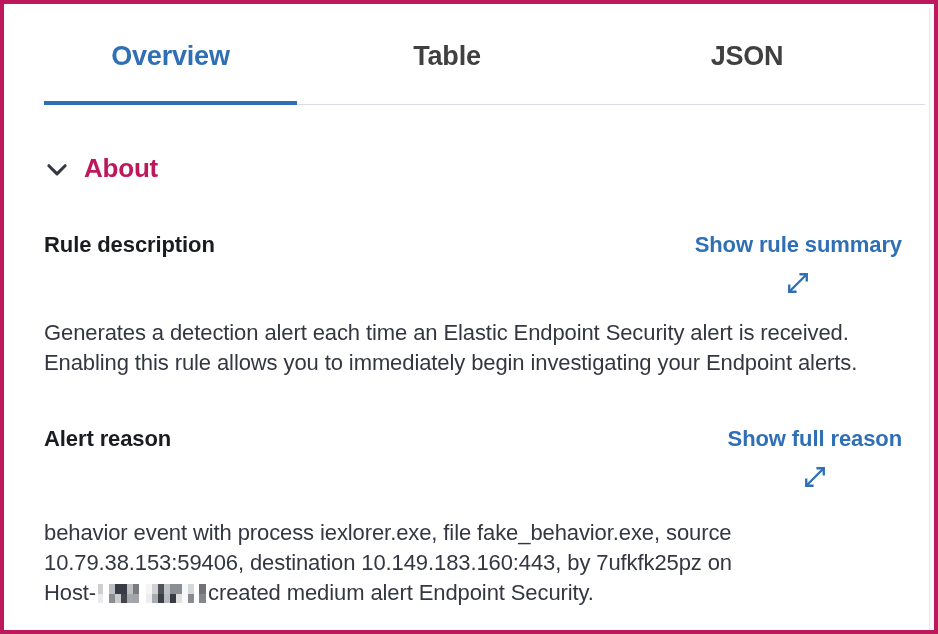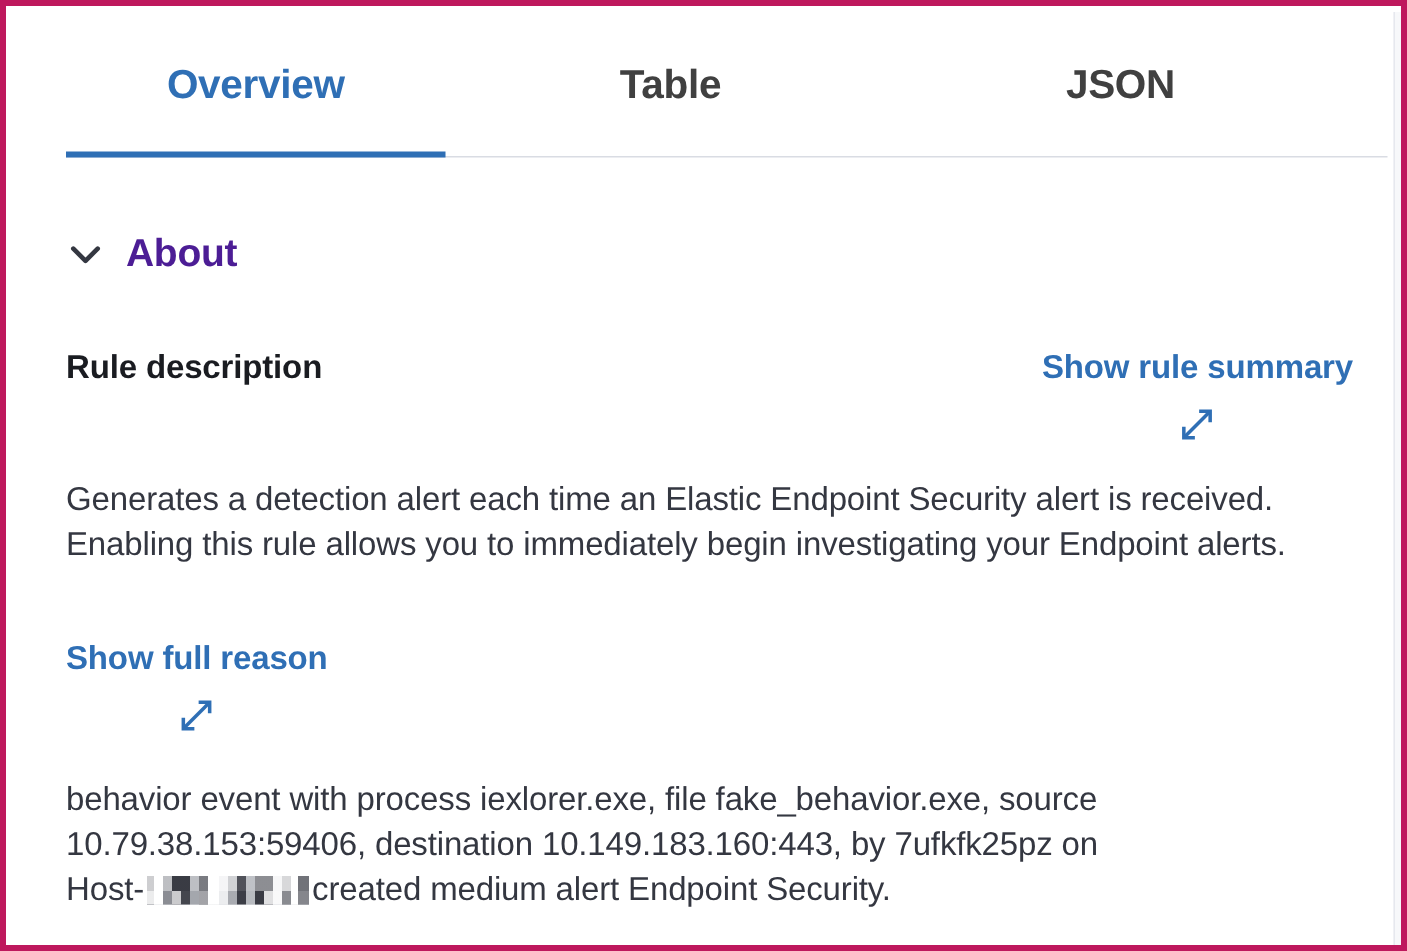--- a/index.html
+++ b/index.html
@@ -92,21 +92,21 @@
     width: 26px;
     height: 26px;
     display: inline-block;
     flex: 0 0 auto;
     color: #343741;
   }
   .chevron svg { display: block; }
   .section-title {
     font-size: 26px;
     font-weight: bold;
-    color: #4c1d95;
+    color: #be185d;
     letter-spacing: -0.2px;
   }
 
   .field-row {
     display: flex;
     align-items: baseline;
     justify-content: space-between;
     margin-top: 48px;
   }
   .field-label {
@@ -257,20 +257,21 @@
               <path d="M9.6 2.6 L13.4 2.6 L13.4 6.4" fill="none" stroke="currentColor" stroke-width="1.45" stroke-linecap="square" stroke-linejoin="miter"></path>
               <path d="M6.4 13.4 L2.6 13.4 L2.6 9.6" fill="none" stroke="currentColor" stroke-width="1.45" stroke-linecap="square" stroke-linejoin="miter"></path>
               <path d="M3.4 12.6 L12.6 3.4" fill="none" stroke="currentColor" stroke-width="1.45" stroke-linecap="round"></path>
             </svg>
           </span>
         </span>
       </div>
       <div class="field-body">Generates a detection alert each time an Elastic Endpoint Security alert is received. Enabling this rule allows you to immediately begin investigating your Endpoint alerts.</div>
 
       <div class="field-row">
+        <span class="field-label">Alert reason</span>
         <span class="field-action">
           <span class="field-action-label">Show full reason</span>
           <span class="expand-icon">
             <svg viewBox="0 0 16 16" width="26" height="26" aria-hidden="true">
               <path d="M9.6 2.6 L13.4 2.6 L13.4 6.4" fill="none" stroke="currentColor" stroke-width="1.45" stroke-linecap="square" stroke-linejoin="miter"></path>
               <path d="M6.4 13.4 L2.6 13.4 L2.6 9.6" fill="none" stroke="currentColor" stroke-width="1.45" stroke-linecap="square" stroke-linejoin="miter"></path>
               <path d="M3.4 12.6 L12.6 3.4" fill="none" stroke="currentColor" stroke-width="1.45" stroke-linecap="round"></path>
             </svg>
           </span>
         </span>

